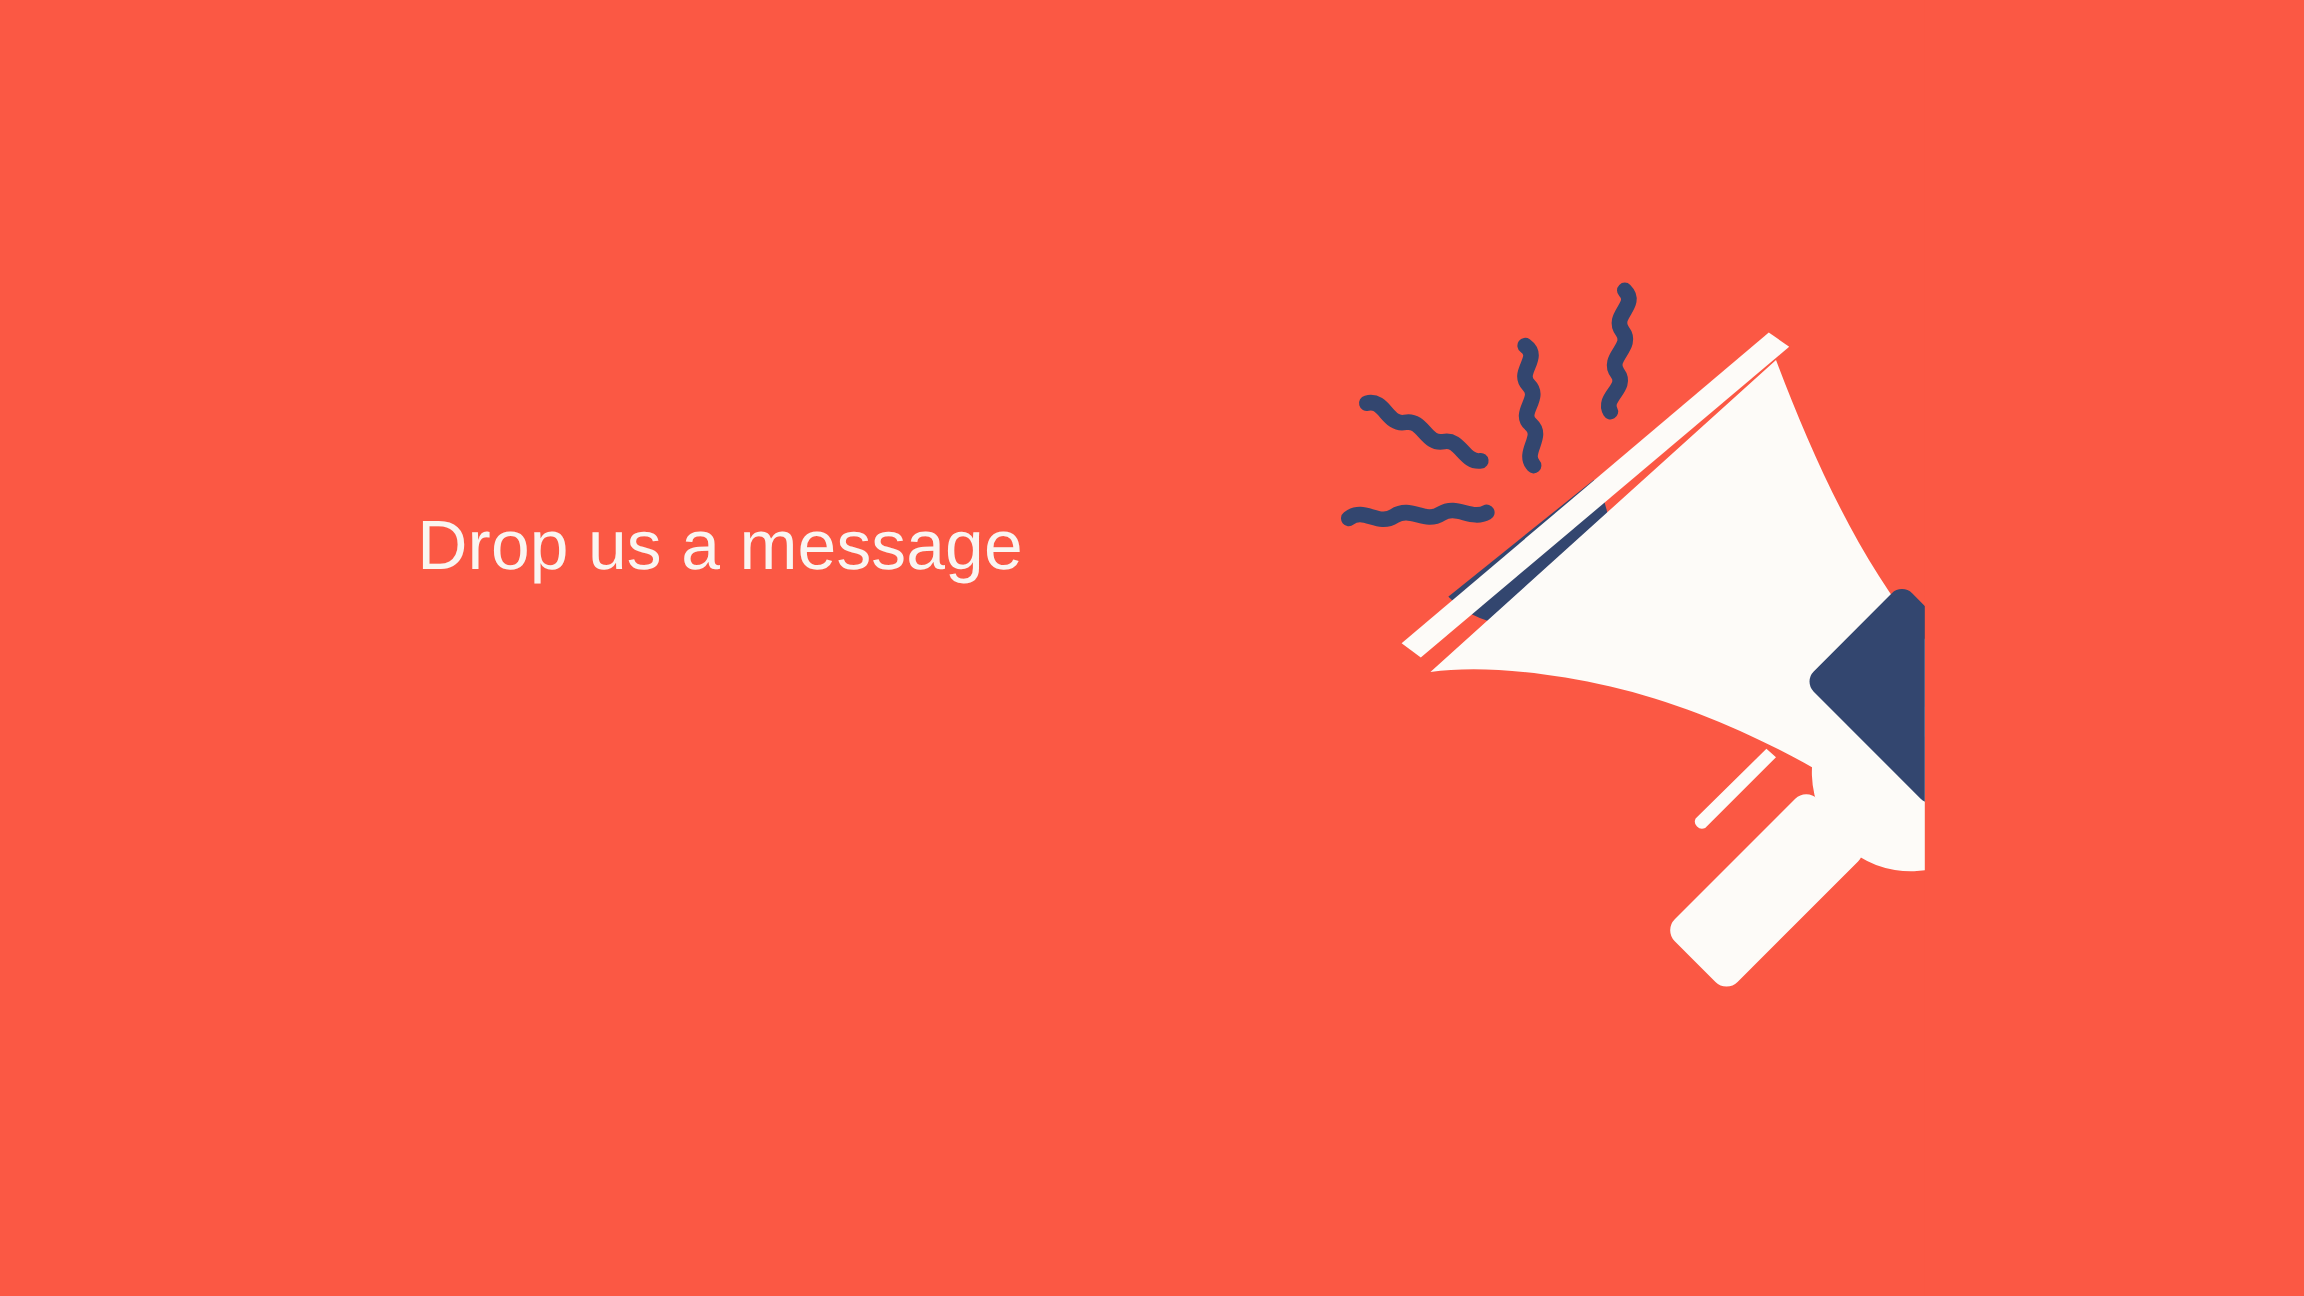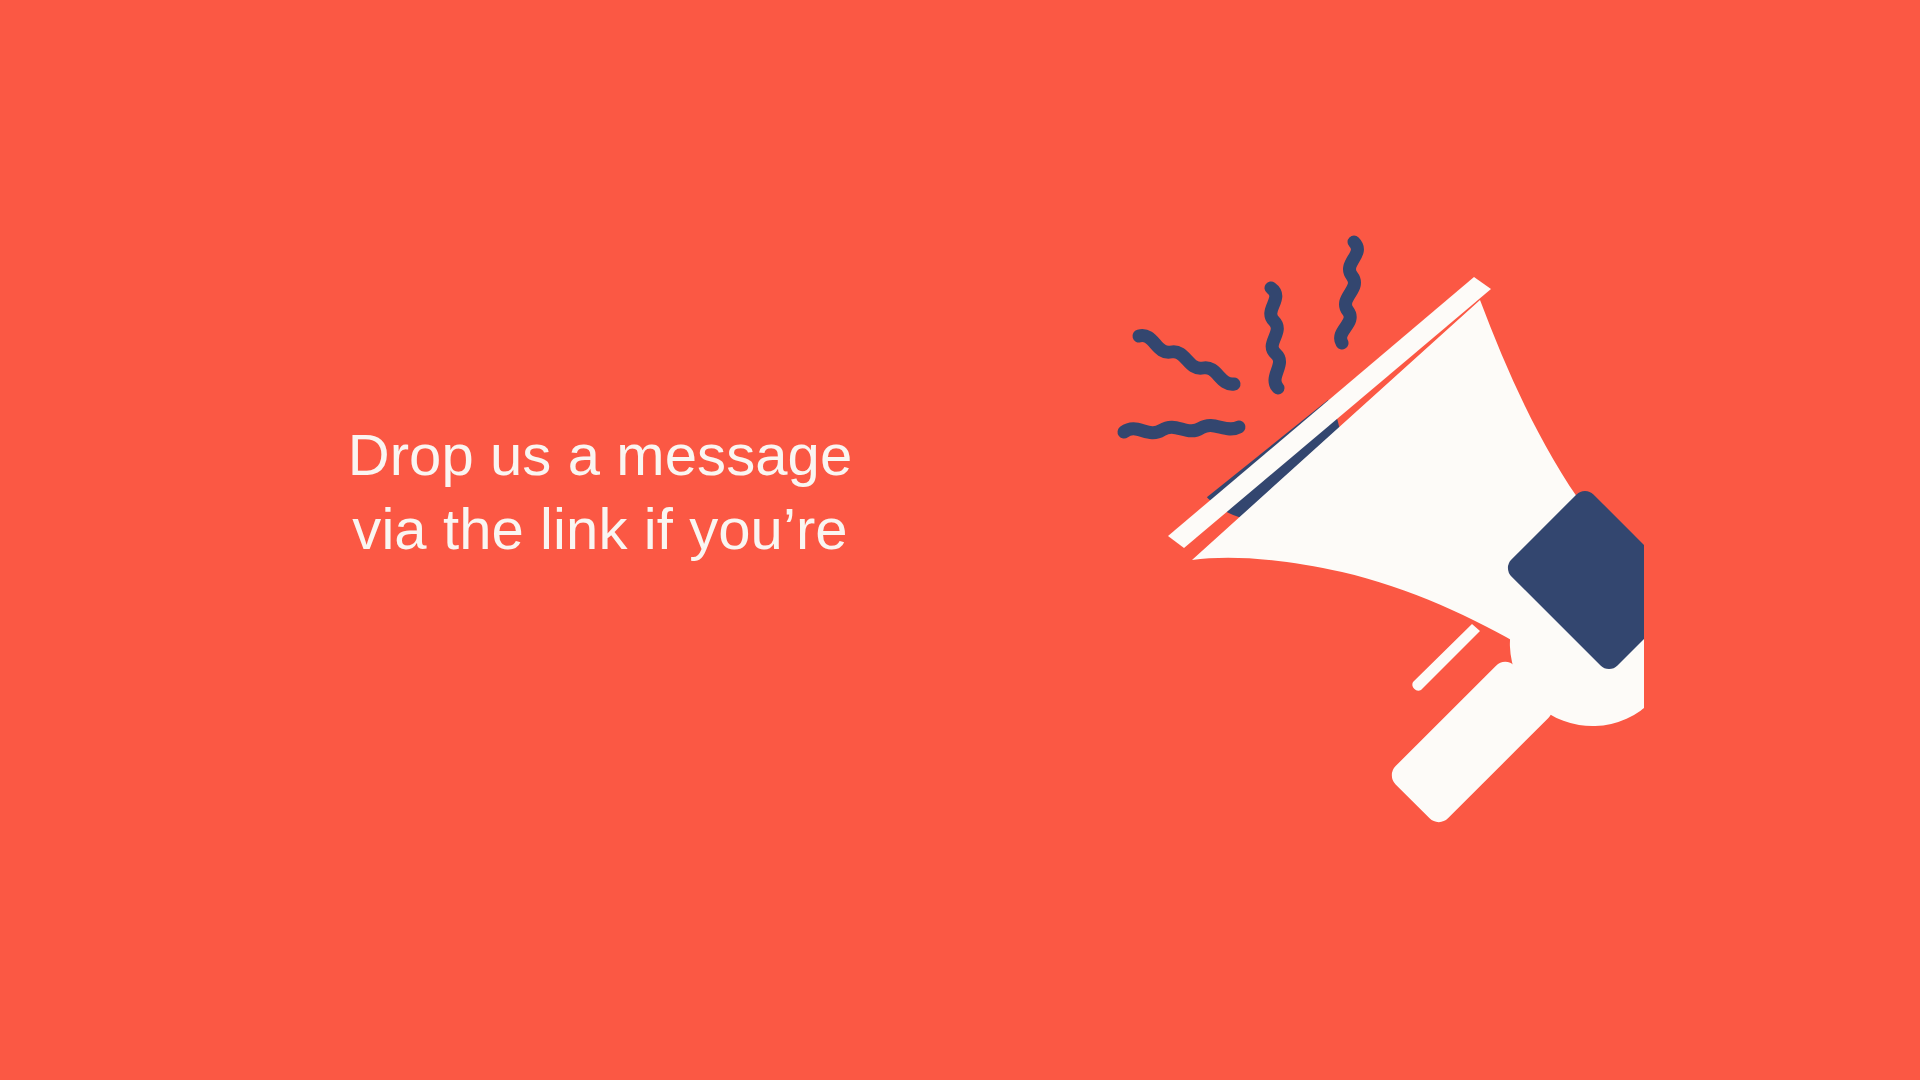--- a/index.html
+++ b/index.html
@@ -7,21 +7,20 @@
     margin: 0;
     padding: 0;
     background: #FB5844;
   }
   #stage {
     position: relative;
     width: 1604px;
     height: 1080px;
     overflow: hidden;
     font-family: "Liberation Sans", "DejaVu Sans", sans-serif;
-    padding-left: 40px;
   }
   #bg {
     position: absolute;
     inset: 0;
     background: #FB5844;
   }
 
   
   #headline {
     position: absolute;
@@ -55,21 +54,20 @@
 </style>
 </head>
 <body>
 
 <div id="stage">
 
   <div id="bg"></div>
 
   <div id="headline">
     <span class="line">Drop us a message</span>
-    <span class="line">via the link if you’re</span>
   </div>
 
   <div id="illustration">
     <svg viewBox="0 0 640 680" xmlns="http://www.w3.org/2000/svg">
 
       <g fill="none" stroke="#33466F" stroke-width="13" stroke-linecap="round" stroke-linejoin="round">
 
         <path d="M 274 12 C 286 24 262 33 272 46 C 282 59 258 68 268 81 C 277 93 255 101 262 113"></path>
 
         <path d="M 191 58 C 205 68 183 80 194 91 C 205 102 184 114 196 124 C 207 134 188 147 198 158"></path>

